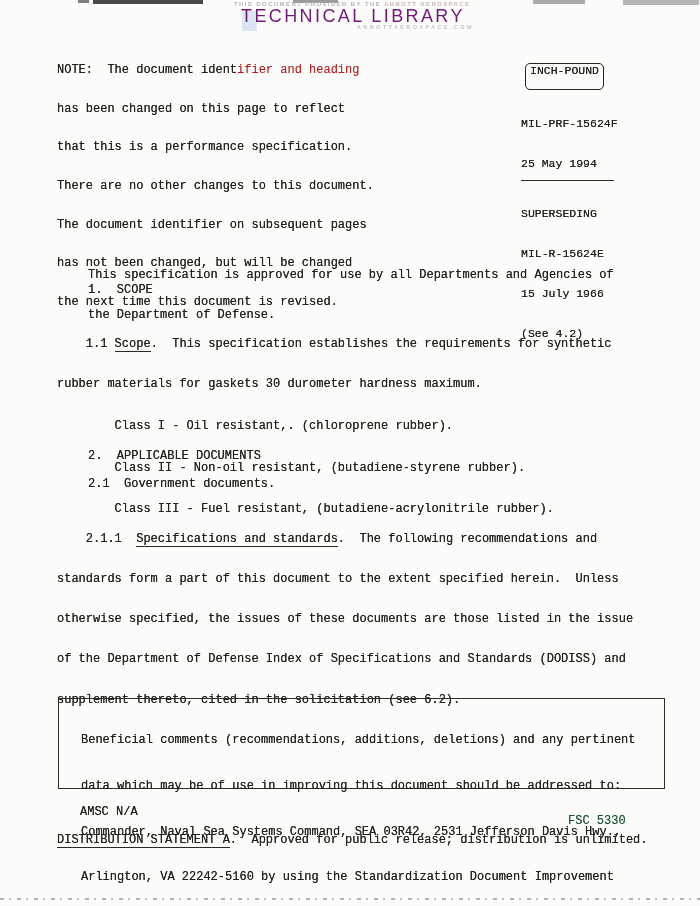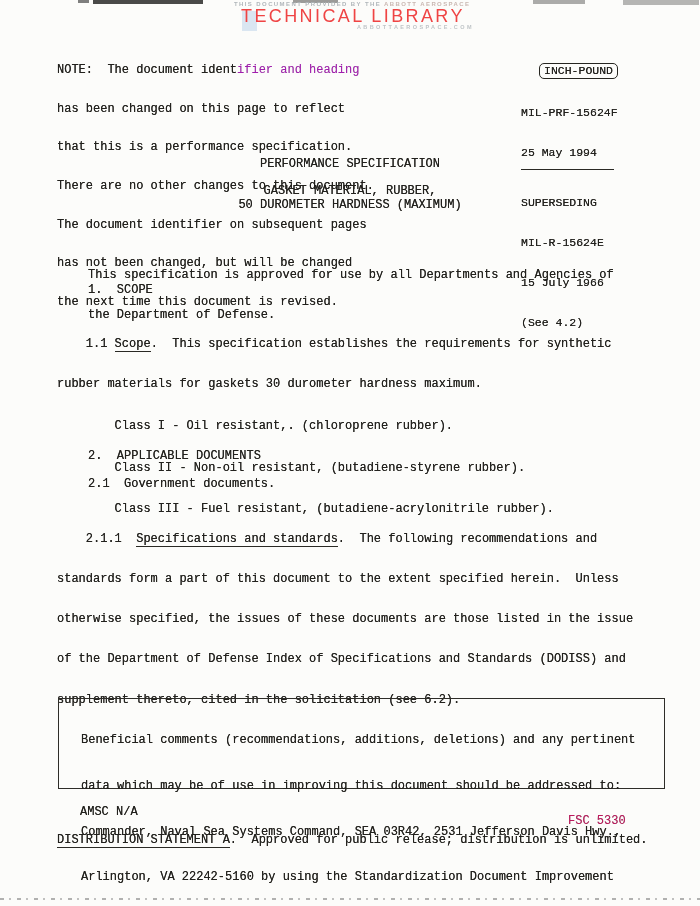--- a/index.html
+++ b/index.html
@@ -6,49 +6,49 @@
   .page {
     position:relative; width:700px; height:906px; margin:0 auto;
     background:#fcfcfa; overflow:hidden;
     font-family:"Liberation Mono","DejaVu Sans Mono",monospace;
     color:#22211d;
     text-shadow:0 0 0.55px rgba(34,33,29,0.85);
   }
   .abs { position:absolute; }
   .mono { font-size:12px; line-height:13.4px; white-space:pre; }
   .note-block { font-size:12px; line-height:12.9px; white-space:pre; }
-  .faded { color:#a21caf; text-shadow:0 0 0.4px rgba(144,147,143,0.6); }
+  .faded { color:#b91c1c; text-shadow:0 0 0.4px rgba(144,147,143,0.6); }
   .u { border-bottom:1.3px solid #2a2924; }
   .title-block { left:4px; width:692px; text-align:center; font-size:12px; line-height:13.4px; }
   .docid { font-size:11.5px; line-height:13.3px; white-space:pre; }
   .inchpound {
     display:inline-block; border:1.6px solid #262520; border-radius:5px;
-    padding:0px 4px 1px 4px; margin:0 0 1px 18px;
+    padding:0px 4px 12px 4px; margin:0 0 1px 4px;
   }
   .date-underline { display:inline-block; width:93px; border-bottom:1.5px solid #2a2924; padding-bottom:9px; }
   .comments-box {
     left:58px; top:698px; width:561px; height:81px;
     border:1.9px solid #2e2d28; padding:4px 22px;
     font-size:12px; line-height:15.2px; white-space:pre;
   }
   .classes { font-size:12px; line-height:13.7px; white-space:pre; }
   
   .wm { font-family:"Liberation Sans","DejaVu Sans",sans-serif; text-shadow:none; white-space:pre; }
   .wm-top { font-size:6px; letter-spacing:1.4px; color:#b0b6ba; font-weight:bold; }
   .wm-top .wm-brand { color:#c9b7b1; }
-  .wm-title { font-size:18px; letter-spacing:2.4px; color:#ef4444; }
+  .wm-title { font-size:18px; letter-spacing:2.4px; color:#701a75; }
   .wm-site { font-size:5.5px; letter-spacing:2.4px; color:#bfc4c7; font-weight:bold; }
   .wm-logo { background:#d3e2ee; opacity:0.85; }
   
   .artifact { background:#4a4a48; }
   .scan-noise-bottom {
     left:0; top:898px; width:700px; height:2px; opacity:0.45;
     background:repeating-linear-gradient(90deg,#555 0 4px,transparent 4px 9px,#777 9px 11px,transparent 11px 17px);
   }
-  .fsc { color:#be185d; text-shadow:0 0 0.4px rgba(76,75,69,0.6); }
+  .fsc { color:#14532d; text-shadow:0 0 0.4px rgba(76,75,69,0.6); }
 </style>
 </head>
 <body>
 
 <div class="page">
 
   <div class="abs artifact" style="left:93px; top:0; width:110px; height:4px;"></div>
   <div class="abs artifact" style="left:78px; top:0; width:11px; height:3px; opacity:.7;"></div>
   <div class="abs artifact" style="left:293px; top:0; width:45px; height:3px; opacity:.55;"></div>
   <div class="abs artifact" style="left:533px; top:0; width:52px; height:4px; opacity:.45;"></div>
@@ -73,25 +73,20 @@
   <div class="abs docid" style="left:521px; top:36px;">
     <div><span class="inchpound">INCH-POUND</span></div>
     <div>MIL-PRF-15624F</div>
     <div><span class="date-underline">25 May 1994</span></div>
     <div>SUPERSEDING</div>
     <div>MIL-R-15624E</div>
     <div>15 July 1966</div>
     <div>(See 4.2)</div>
   </div>
 
-  <div class="abs title-block" style="top:158px;">
-    <div>PERFORMANCE SPECIFICATION</div>
-    <div style="margin-top:14px;">GASKET MATERIAL, RUBBER,</div>
-    <div>50 DUROMETER HARDNESS (MAXIMUM)</div>
-  </div>
 
   <div class="abs mono" style="left:88px; top:242px;">
     <div>This specification is approved for use by all Departments and Agencies of</div>
     <div>the Department of Defense.</div>
   </div>
 
   <div class="abs mono" style="left:88px; top:284px;">1.  SCOPE</div>
 
   <div class="abs mono" style="left:57px; top:311px;">
     <div><span>    1.1 </span><span class="u">Scope</span><span>.  This specification establishes the requirements for synthetic</span></div>

